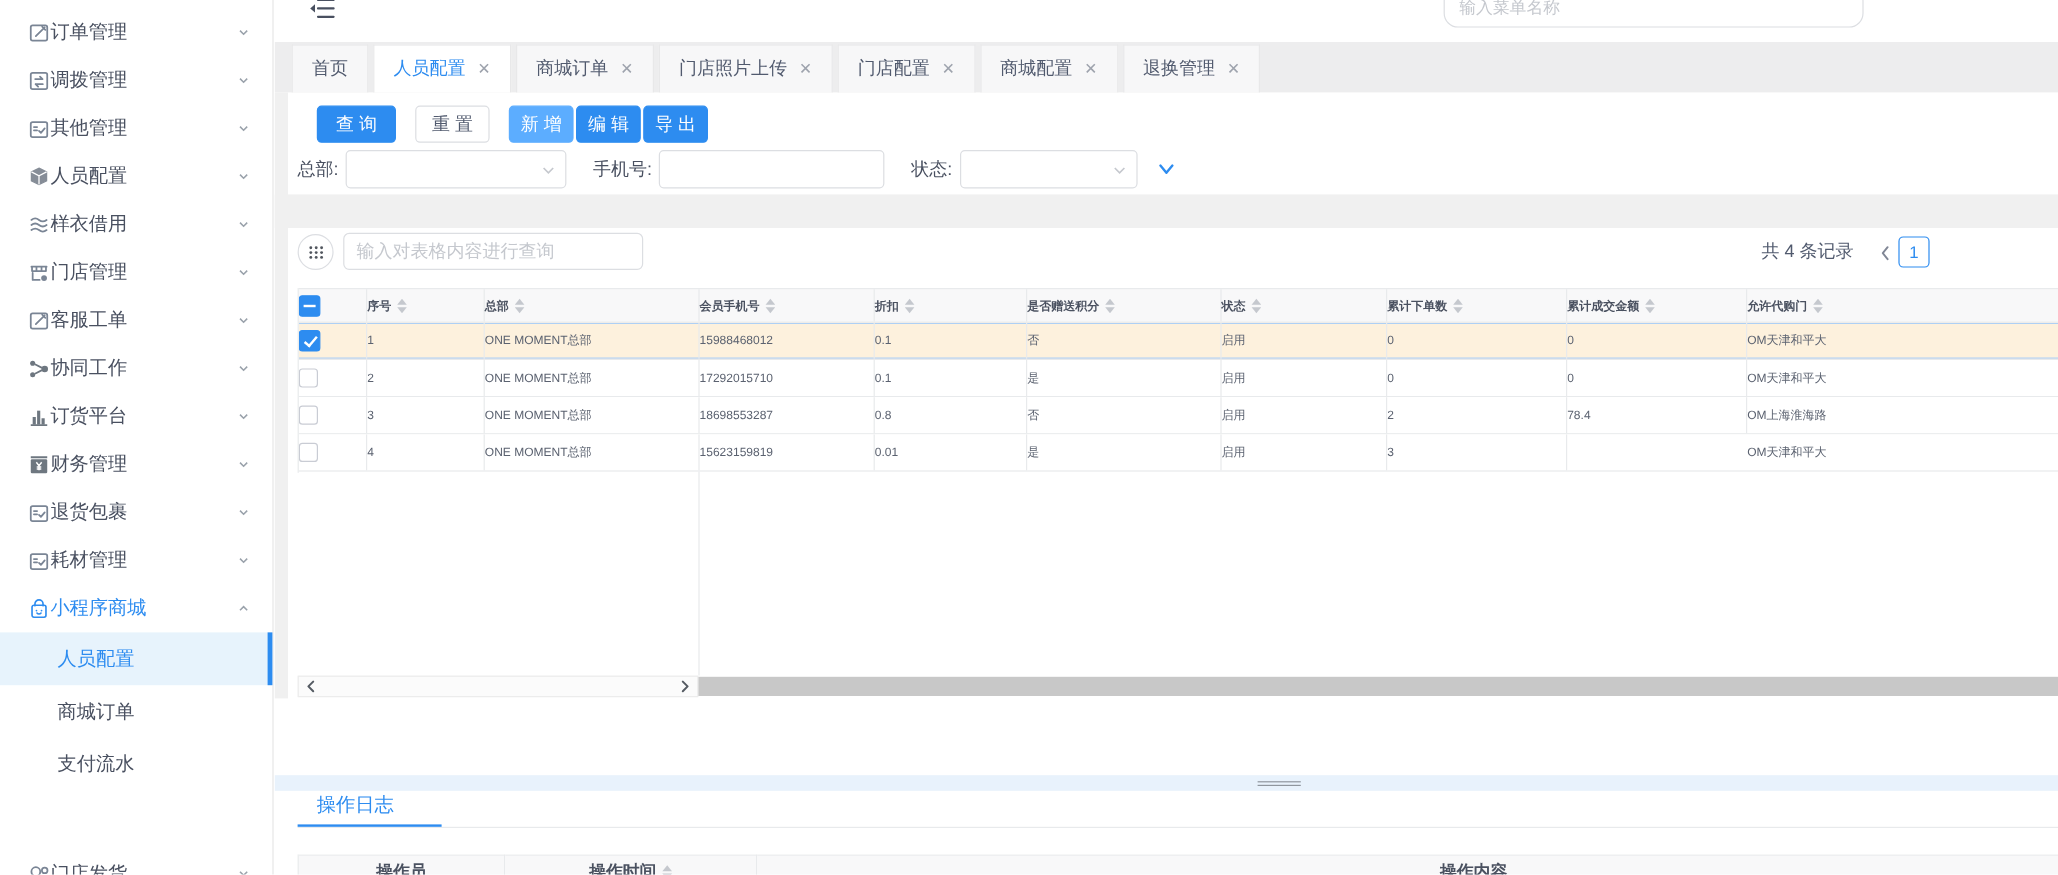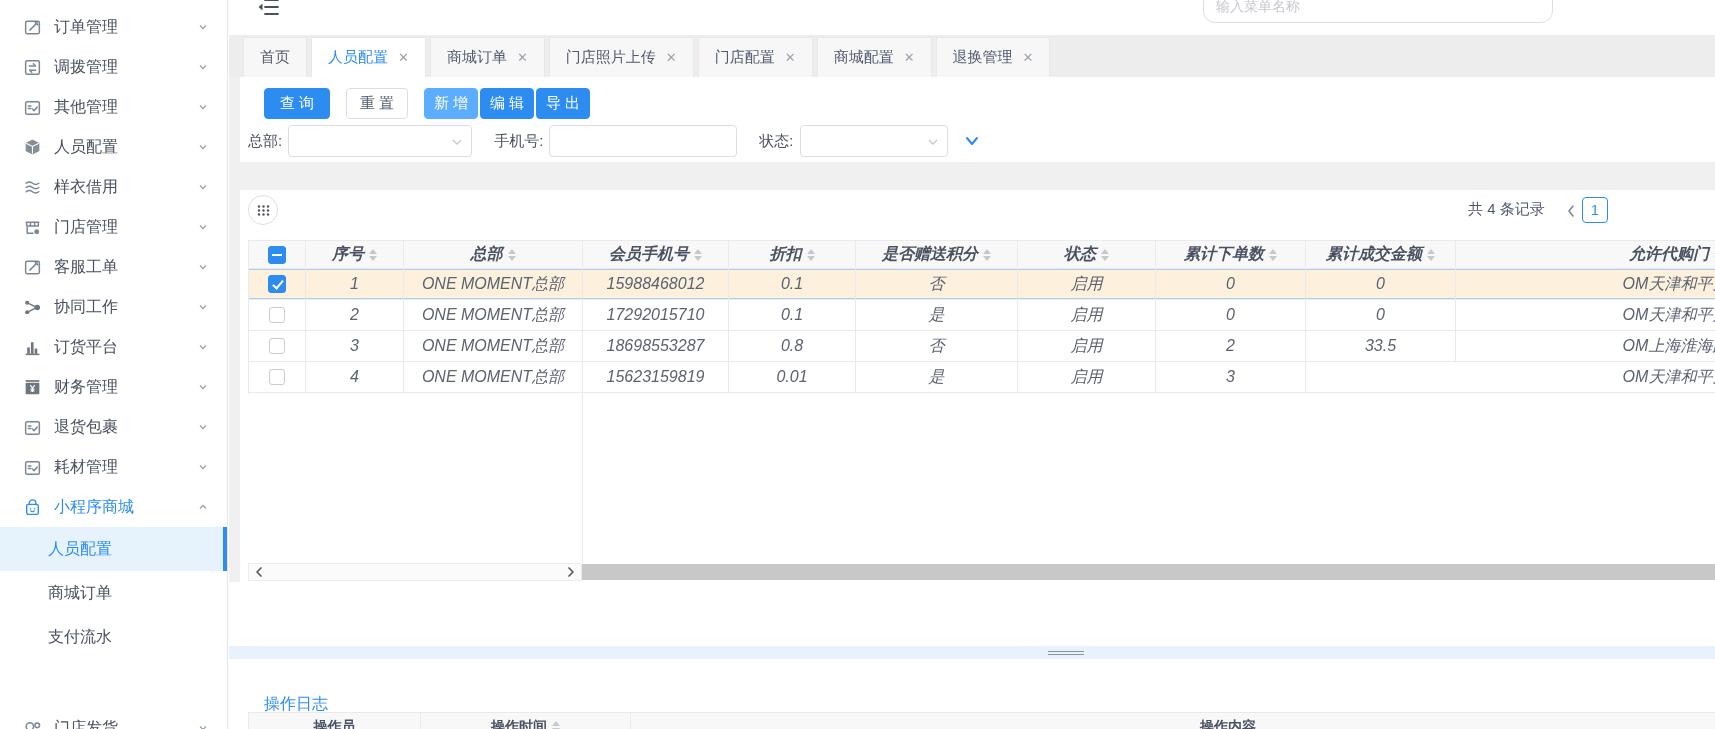--- a/index.html
+++ b/index.html
@@ -4,21 +4,21 @@
 <style>
   html,body{margin:0;padding:0;background:#fff;}
   body{font-family:"Liberation Sans","DejaVu Sans",sans-serif;color:#495060;}
   .stage{position:relative;width:1715px;height:729px;overflow:hidden;background:#fff;}
   .abs{position:absolute;}
 
   
   .sidebar{position:absolute;left:0;top:0;width:228px;height:729px;background:#fff;border-right:1px solid #e6e6e6;box-sizing:border-box;padding-top:7px;}
   .side-item{height:40px;display:flex;align-items:center;padding:0 18px 0 22px;cursor:pointer;box-sizing:border-box;}
   .side-item .s-icon{width:20px;height:20px;flex:0 0 20px;display:flex;align-items:center;justify-content:center;}
-  .side-item .s-label{margin-left:12px;font-size:16px;color:#495060;flex:1;white-space:nowrap;}
+  .side-item .s-label{font-size:16px;color:#495060;flex:1;white-space:nowrap;}
   .side-item .s-chev{flex:0 0 12px;}
   .side-item.active-parent .s-label{color:#2d8cf0;}
   .sub-item{height:44px;display:flex;align-items:center;padding-left:48px;font-size:16px;color:#495060;cursor:pointer;position:relative;box-sizing:border-box;}
   .sub-item.active{background:#e7f3fc;color:#2d8cf0;}
   .sub-item.active::after{content:"";position:absolute;right:0;top:0;width:4px;height:100%;background:#2d8cf0;}
   .side-item.partial{margin-top:49px;}
 
   
   .collapse-btn{left:257px;top:-3px;cursor:pointer;}
   .menu-search{left:1203px;top:-11px;width:350px;height:34px;border:1px solid #dcdee2;border-radius:12px;box-sizing:border-box;padding:0 12px;font-size:14px;color:#495060;outline:none;font-family:inherit;}
@@ -61,41 +61,41 @@
   .table-search::placeholder{color:#c5c8ce;}
   .pg-total{left:1468px;top:200px;font-size:15px;color:#515a6e;}
   .pg-prev{left:1564px;top:202px;cursor:pointer;}
   .pg-page{left:1582px;top:197px;width:26px;height:26px;border:1px solid #2d8cf0;border-radius:4px;color:#2d8cf0;background:#fff;display:flex;align-items:center;justify-content:center;font-size:14px;box-sizing:border-box;cursor:pointer;}
 
   
   #main-table{left:248px;top:240px;width:1467px;height:154px;overflow:hidden;border-left:1px solid #e8eaec;box-sizing:border-box;}
   .t-row{display:flex;height:31px;border-bottom:1px solid #e8eaec;box-sizing:border-box;background:#fff;}
   .t-row.t-head{height:29px;background:#f8f8f9;border-top:1px solid #e8eaec;}
   .t-row.sel{background:#fdf1dd;box-shadow:inset 0 1px 0 #aed0f5,inset 0 -1px 0 #aed0f5;}
-  .t-cell{flex:0 0 auto;display:flex;align-items:center;justify-content:center;border-right:1px solid #e8eaec;box-sizing:border-box;font-size:16px;color:#5b6270;white-space:nowrap;overflow:hidden;font-style:italic;}
+  .t-cell{flex:0 0 auto;display:flex;align-items:center;border-right:1px solid #e8eaec;box-sizing:border-box;font-size:10px;color:#5b6270;white-space:nowrap;overflow:hidden;}
   .t-head .t-cell{color:#4a5160;font-weight:700;overflow:visible;}
   .sort{display:inline-flex;flex-direction:column;margin-left:5px;gap:2px;}
   .sort i{display:block;width:0;height:0;border-left:4px solid transparent;border-right:4px solid transparent;}
   .sort .s-up{border-bottom:5px solid #c5c8ce;}
   .sort .s-down{border-top:5px solid #c5c8ce;}
   .checkbox{width:16px;height:16px;border:1px solid #c9ccd4;border-radius:3px;background:#fff;position:relative;box-sizing:border-box;cursor:pointer;}
   .checkbox.indeterminate,.checkbox.checked{background:#2d8cf0;border-color:#2d8cf0;width:18px;height:18px;}
   .checkbox.indeterminate::after{content:"";position:absolute;left:3px;top:7px;width:10px;height:2px;background:#fff;}
   .checkbox.checked::after{content:"";position:absolute;left:6px;top:2px;width:4px;height:9px;border:solid #fff;border-width:0 2px 2px 0;transform:rotate(40deg);}
 
   
   .pinned-divider{left:582px;top:393px;width:1px;height:170px;background:#e8eaec;}
   .hscroll-left{left:248px;top:563px;width:334px;height:18px;background:#fbfbfb;border:1px solid #ececec;box-sizing:border-box;display:flex;align-items:center;justify-content:space-between;padding:0 5px;}
   .hscroll-right{left:582px;top:564px;width:1133px;height:16px;background:#c8c8c8;cursor:grab;}
   .drag-strip{left:229px;top:646px;width:1486px;height:13px;background:#e8f2fc;display:flex;align-items:center;}
   .drag-handle{margin-left:819px;width:36px;cursor:row-resize;}
   .drag-handle div{height:1px;background:#8f969e;margin:2px 0;}
 
   
-  .log-tabs{left:248px;top:689px;width:1467px;height:34px;border-bottom:1px solid #e8eaec;box-sizing:border-box;display:flex;text-align:center;}
+  .log-tabs{left:248px;top:656px;width:1467px;height:34px;border-bottom:1px solid #e8eaec;box-sizing:border-box;display:flex;text-align:center;}
   .log-tab{width:120px;display:flex;align-items:center;padding-left:16px;font-size:16px;color:#2d8cf0;border-bottom:2px solid #2d8cf0;box-sizing:border-box;cursor:pointer;}
   #log-table{left:248px;top:712px;width:1467px;height:30px;overflow:hidden;border-left:1px solid #e8eaec;box-sizing:border-box;display:flex;}
   .lg-cell{height:30px;background:#f8f8f9;border:1px solid #e8eaec;border-left:none;box-sizing:border-box;display:flex;align-items:center;justify-content:center;font-size:14px;font-weight:700;color:#4a5160;flex:0 0 auto;}
 
   svg{display:block;}
 </style>
 </head>
 <body>
 
 <div class="stage">
@@ -420,20 +420,21 @@
           <circle cx="11" cy="2.5" r="1.2"></circle>
           <circle cx="2" cy="6.5" r="1.2"></circle>
           <circle cx="6.5" cy="6.5" r="1.2"></circle>
           <circle cx="11" cy="6.5" r="1.2"></circle>
           <circle cx="2" cy="10.5" r="1.2"></circle>
           <circle cx="6.5" cy="10.5" r="1.2"></circle>
           <circle cx="11" cy="10.5" r="1.2"></circle>
         </g>
       </svg>
   </div>
+  <input class="abs table-search" placeholder="输入对表格内容进行查询" style="">
 
   <div class="abs pg-total">共 4 条记录</div>
   <div class="abs pg-prev">
       <svg width="14" height="18" viewBox="0 0 14 18">
         <polyline points="9,4 5,9 9,14" fill="none" stroke="#808695" stroke-width="1.6" stroke-linecap="round" stroke-linejoin="round"></polyline>
       </svg>
     </div>
   <div class="abs pg-page">1</div>
 
   <div class="abs" id="main-table">
@@ -537,21 +538,21 @@
         <div class="t-cell" style="width: 57px;">
           <div class="checkbox unchecked"></div>
         </div>
         <div class="t-cell" style="width: 98px;">3</div>
         <div class="t-cell" style="width: 179px;">ONE MOMENT总部</div>
         <div class="t-cell" style="width: 146px;">18698553287</div>
         <div class="t-cell" style="width: 127px;">0.8</div>
         <div class="t-cell" style="width: 162px;">否</div>
         <div class="t-cell" style="width: 138px;">启用</div>
         <div class="t-cell" style="width: 150px;">2</div>
-        <div class="t-cell" style="width: 150px;">33.5</div>
+        <div class="t-cell" style="width: 150px;">78.4</div>
         <div class="t-cell" style="width: 440px;">OM上海淮海路</div>
       </div>
       <div class="t-row">
         <div class="t-cell" style="width: 57px;">
           <div class="checkbox unchecked"></div>
         </div>
         <div class="t-cell" style="width: 98px;">4</div>
         <div class="t-cell" style="width: 179px;">ONE MOMENT总部</div>
         <div class="t-cell" style="width: 146px;">15623159819</div>
         <div class="t-cell" style="width: 127px;">0.01</div>

